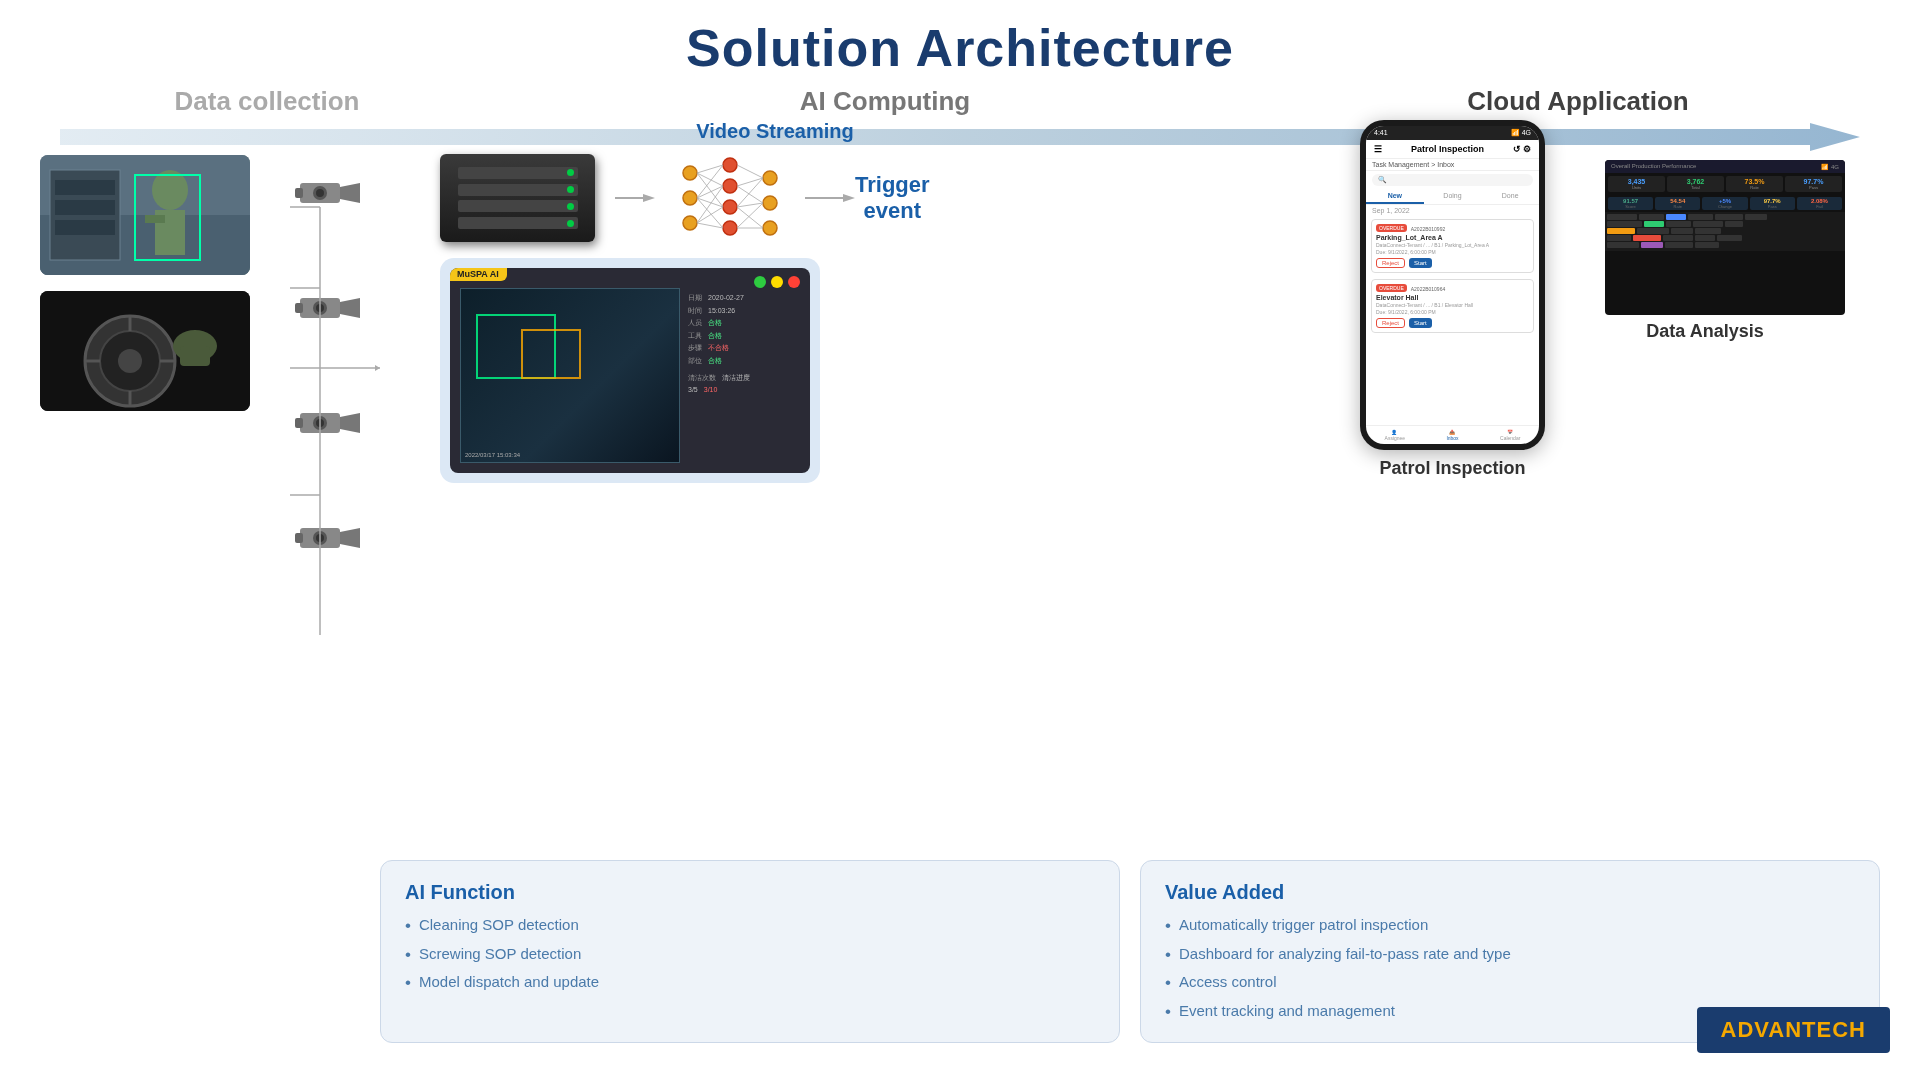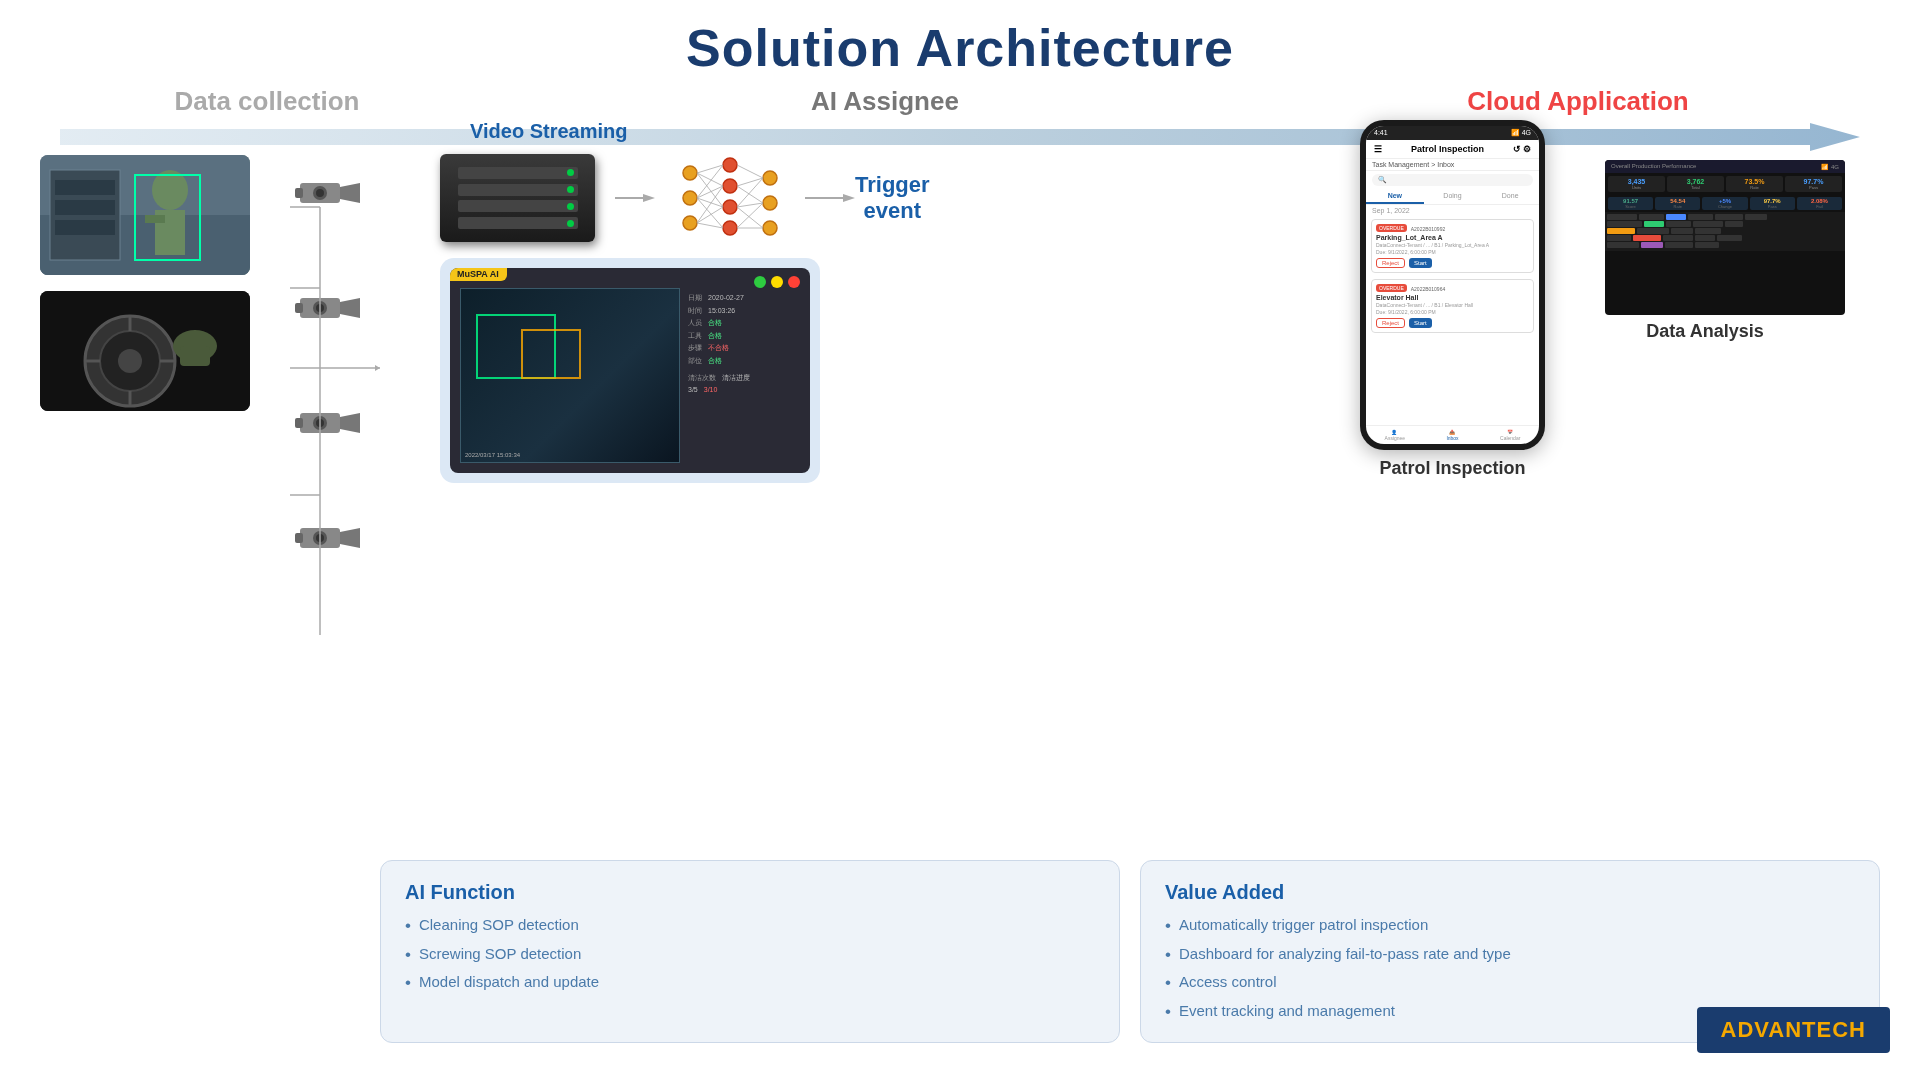--- a/index.html
+++ b/index.html
@@ -376,20 +376,21 @@
       top: 120px;
       width: 700px;
     }
 
     .video-streaming-header {
       font-size: 20px;
       font-weight: 700;
       color: #1a5fa8;
       margin-bottom: 10px;
       margin-left: 90px;
+      text-align: center;
     }
 
     .server-network-row {
       display: flex;
       align-items: center;
       gap: 20px;
       margin-left: 60px;
     }
 
     .srv-box {
@@ -603,24 +604,24 @@
 <div class="layout-wrapper">
 
   <h1 class="page-title">Solution Architecture</h1>
 
   <div class="phase-section">
     <div class="phase-headers">
       <div class="phase-data-col">
         <span style="font-size:26px;font-weight:600;color:#aaa;">Data collection</span>
       </div>
       <div class="phase-ai-col">
-        <span style="font-size:26px;font-weight:700;color:#777;">AI Assignee</span>
+        <span style="font-size:26px;font-weight:700;color:#777;">AI Computing</span>
       </div>
       <div class="phase-cloud-col">
-        <span style="font-size:26px;font-weight:600;color:#ef4444;">Cloud Application</span>
+        <span style="font-size:26px;font-weight:600;color:#404040;">Cloud Application</span>
       </div>
     </div>
 
     <div class="arrow-container">
       <svg width="1800" height="28" viewBox="0 0 1800 28">
         <defs>
           <linearGradient id="arrowGrad" x1="0%" y1="0%" x2="100%" y2="0%">
             <stop offset="0%" style="stop-color:#b8cfe0;stop-opacity:0.4"></stop>
             <stop offset="50%" style="stop-color:#a0bcd0;stop-opacity:0.7"></stop>
             <stop offset="100%" style="stop-color:#8aaecc;stop-opacity:0.9"></stop>

